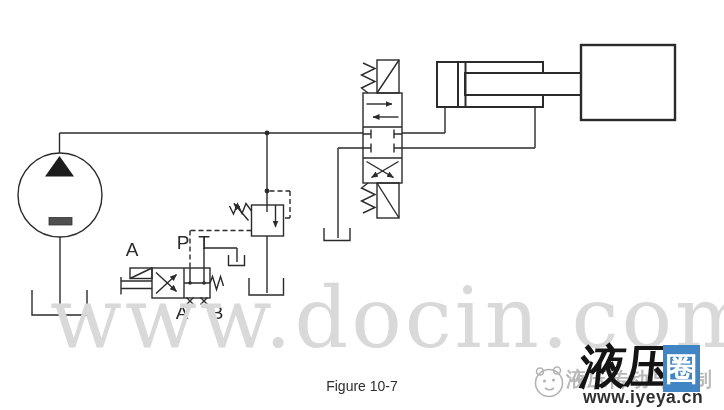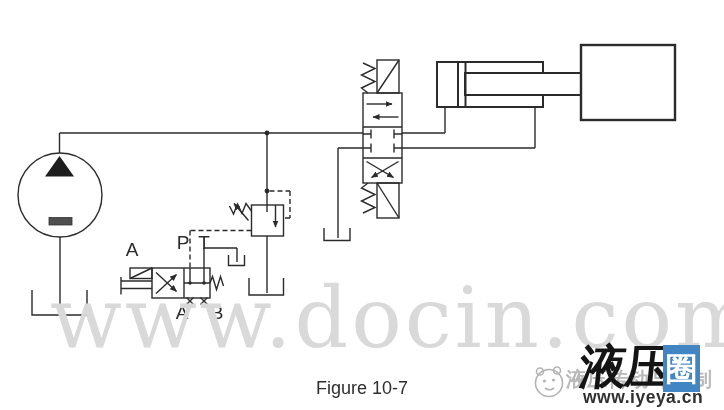--- a/index.html
+++ b/index.html
@@ -1,21 +1,21 @@
 <!DOCTYPE html>
 <html><head>
 <meta charset="utf-8">
 <style>
   html,body{margin:0;padding:0;background:#fff;}
   #stage{position:relative;width:724px;height:410px;background:#fff;overflow:hidden;
          font-family:"Liberation Sans",sans-serif;}
   #stage svg{position:absolute;left:0;top:0;}
   .lbl{position:absolute;font-size:19px;color:#2b2b2b;line-height:1;white-space:nowrap;}
   .caption{position:absolute;left:0;right:0;top:378px;display:flex;justify-content:center;
-           gap:9px;font-size:18px;color:#2e2e2e;}
+           gap:9px;font-size:14px;color:#2e2e2e;}
   .wm{position:absolute;left:50px;top:276px;font-family:"DejaVu Serif",serif;
       font-size:84px;line-height:1;color:#d9d9d9;letter-spacing:3px;white-space:nowrap;}
   .brand-tagline{position:absolute;left:566px;top:369px;font-size:20px;line-height:1;
       color:#b9b9b9;font-weight:bold;letter-spacing:1px;white-space:nowrap;}
   .brand-name{position:absolute;left:580px;top:343px;font-size:47px;line-height:1;
       font-weight:bold;color:#141414;letter-spacing:-2px;transform:skewX(-6deg);
       white-space:nowrap;}
   .brand-box{position:absolute;left:663px;top:345px;width:37px;height:47px;
       background:#4285c4;display:flex;align-items:center;justify-content:center;}
   .brand-box span{color:#fff;font-size:32px;font-weight:bold;line-height:1;}

